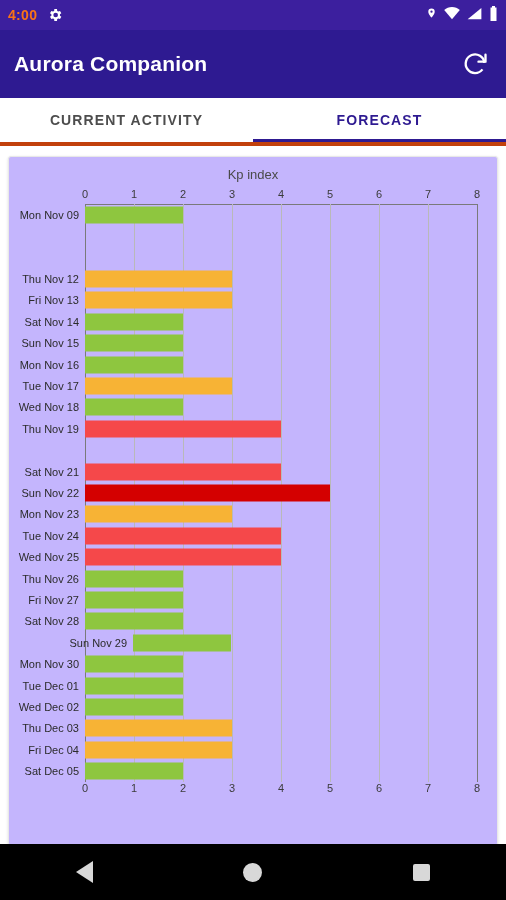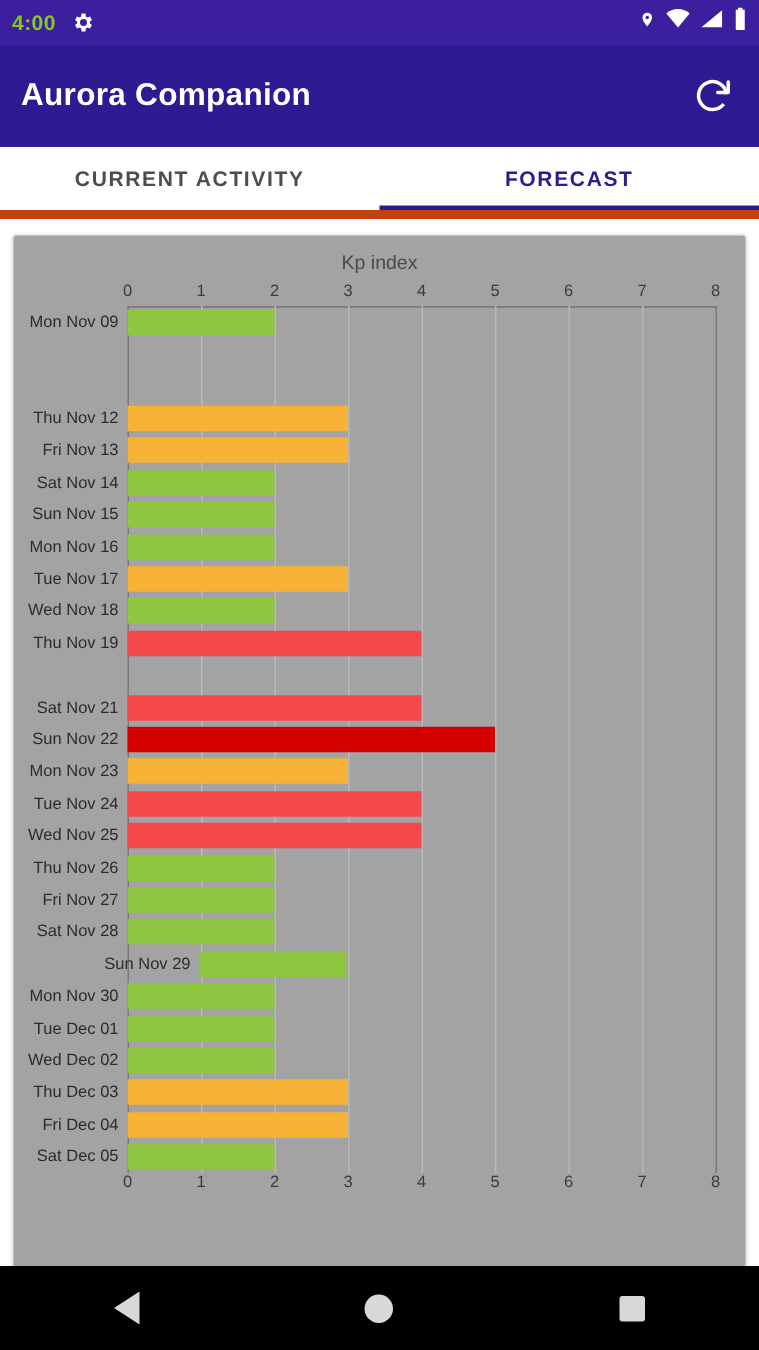--- a/index.html
+++ b/index.html
@@ -10,21 +10,21 @@
     overflow: hidden;
   }
 
   
   .statusbar {
     height: 30px;
     background: #3c1f9e;
     display: flex;
     align-items: center;
     padding: 0 8px;
-    color: #84cc16;
+    color: #f97316;
   }
   .statusbar .clock {
     font-size: 14px;
     font-weight: bold;
     letter-spacing: .3px;
   }
   .statusbar .gear { margin-left: 10px; display: flex; align-items: center; }
   .statusbar .spacer { flex: 1; }
   .statusbar .sysicons { display: flex; align-items: center; gap: 7px; }
 
@@ -43,21 +43,21 @@
     letter-spacing: .2px;
   }
   .appbar .spacer { flex: 1; }
   .refresh-btn { width: 34px; height: 34px; display: flex; align-items: center; justify-content: center; cursor: pointer; }
 
   
   .tabs {
     height: 48px;
     background: #ffffff;
     display: flex;
-    border-bottom: 6px solid #c2410c;
+    border-bottom: 4px solid #c2410c;
     position: relative;
   }
   .tab {
     flex: 1;
     display: flex; align-items: center; justify-content: center;
     font-size: 14px;
     font-weight: bold;
     letter-spacing: 1.1px;
     color: #4d4d4d;
     cursor: pointer;
@@ -67,21 +67,21 @@
     position: absolute;
     bottom: 0; left: 50%;
     width: 50%; height: 3px;
     background: #2e1a91;
   }
 
   
   .card {
     margin: 10px 8px 0 8px;
     height: 690px;
-    background: #a3a3a3;
+    background: #c4b5fd;
     border: 1px solid #e8e8e8;
     border-radius: 3px;
     box-shadow: 0 1px 3px rgba(0,0,0,.14);
     position: relative;
     overflow: hidden;
   }
   .chart-title {
     text-align: center;
     font-size: 13px;
     color: #4a4a4a;

